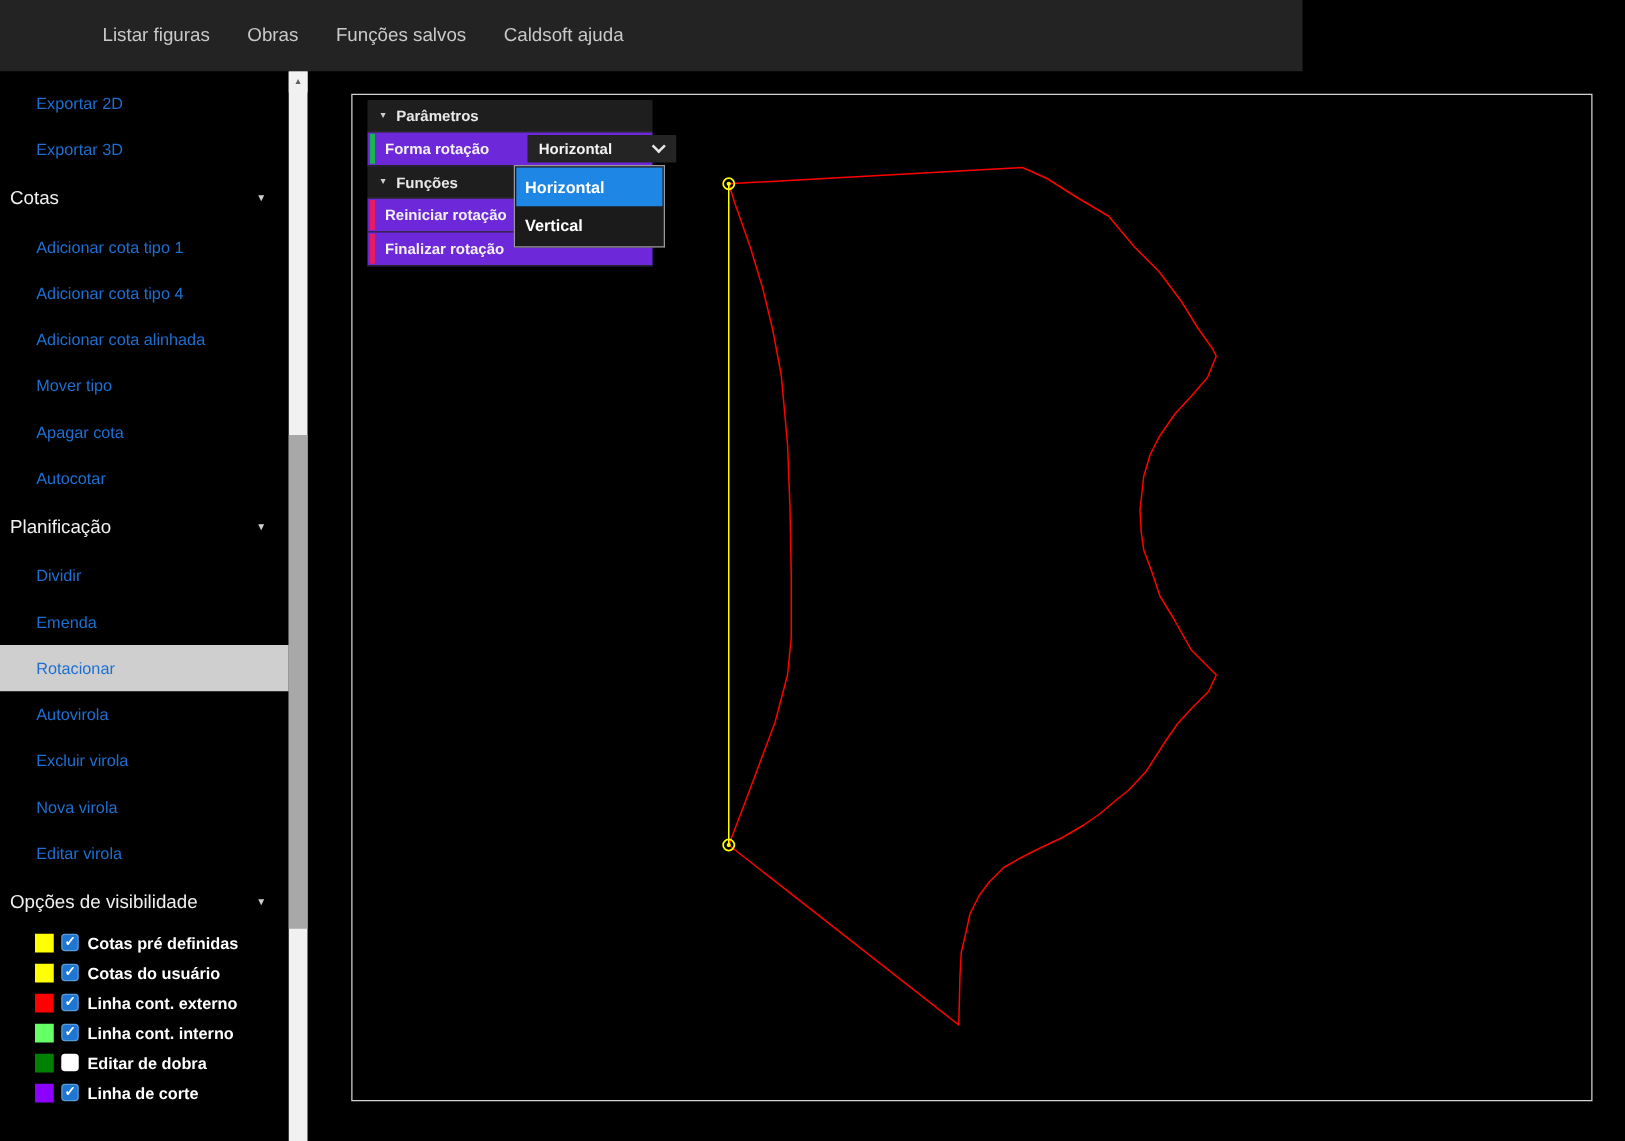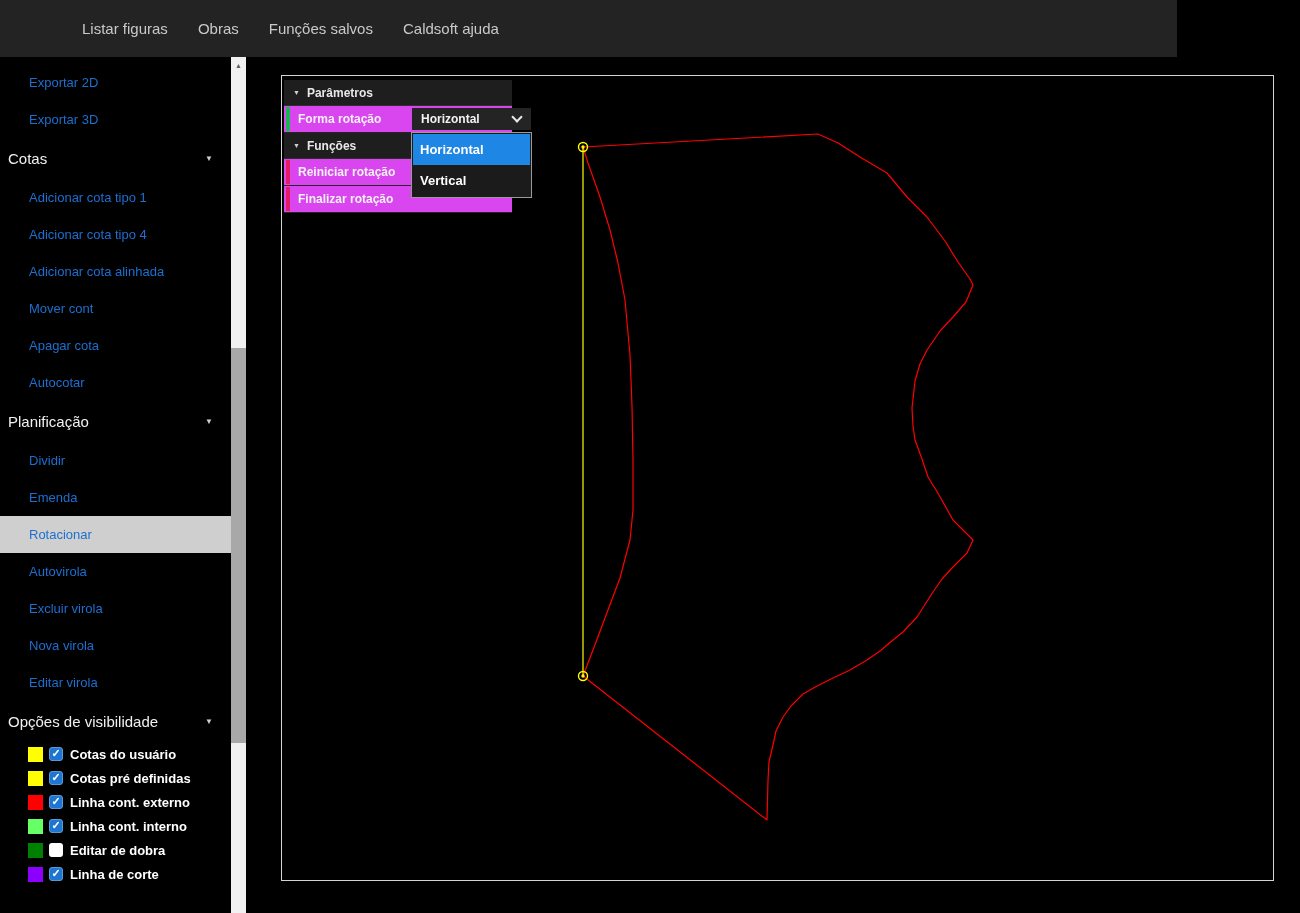--- a/index.html
+++ b/index.html
@@ -1,20 +1,20 @@
 <!DOCTYPE html>
 <html style="--nav-bg: #232323; --nav-text: #c9c9c9; --link-blue: #1d6fd1; --selected-item-bg: #cfcfcf; --accent-green: #19b552; --accent-pink: #e31c63; --accent-blue: #1e86e5; --checkbox-blue: #1f76d2; --outline-red: #ff0000; --axis-yellow: #ffff00; --canvas-border: #d4d4d4;"><head>
 <meta charset="utf-8">
 <style>
   * { margin:0; padding:0; box-sizing:border-box; }
   html,body { width:1300px; height:913px; overflow:hidden; background:#000; font-family:"Liberation Sans", sans-serif; }
 
   
   .topnav {
-    position:absolute; left:0; top:0; width:1177px; height:57px;
+    position:absolute; left:0; top:0; width:1042px; height:57px;
     background:var(--nav-bg); display:flex; align-items:center;
     padding-left:82px; gap:30px; z-index:10;
   }
   .nav-item { color:var(--nav-text); font-size:15px; cursor:pointer; white-space:nowrap; }
 
   
   .sidebar {
     position:absolute; left:0; top:57px; width:231px; height:903px;
     background:#000; overflow:hidden;
   }
@@ -57,29 +57,29 @@
   }
 
   
   .canvas {
     position:absolute; left:281px; top:75px; width:993px; height:806px;
     background:#000; border:1px solid var(--canvas-border);
   }
   .canvas svg { position:absolute; left:0; top:0; }
 
   
-  .panel { position:absolute; left:2px; top:4px; width:228px; z-index:4; }
+  .panel { position:absolute; left:12px; top:4px; width:228px; z-index:4; }
   .p-header {
     height:26px; background:#1e1e1e; display:flex; align-items:center;
     padding-left:9px; color:#e8e8e8; font-size:12px; font-weight:bold;
     border-bottom:1px solid #2e2e2e; cursor:pointer;
   }
   .p-header .p-caret { font-size:7px; margin-right:7px; color:#cfcfcf; }
   .p-row {
-    height:27px; background:#d946ef; position:relative; display:flex; align-items:center;
+    height:27px; background:#6d28d9; position:relative; display:flex; align-items:center;
     padding-left:14px; color:#f2f2f2; font-size:12px; font-weight:bold;
     border-bottom:1px solid #262626;
   }
   .p-row .p-bar { position:absolute; left:2px; top:1px; bottom:1px; width:4px; }
   .p-bar.green { background:var(--accent-green); }
   .p-bar.pink  { background:var(--accent-pink); }
   .p-row.clickable { cursor:pointer; }
 
   .p-select {
     position:absolute; left:128px; top:2px; width:119px; height:22px;
@@ -118,47 +118,47 @@
   <div id="sidebar-items">
       <div class="sb-link">Exportar 2D</div>
       <div class="sb-link">Exportar 3D</div>
       <div class="sb-header">
         <span>Cotas</span>
         <span class="sb-caret">▼</span>
       </div>
       <div class="sb-link">Adicionar cota tipo 1</div>
       <div class="sb-link">Adicionar cota tipo 4</div>
       <div class="sb-link">Adicionar cota alinhada</div>
-      <div class="sb-link">Mover cont</div>
+      <div class="sb-link">Mover tipo</div>
       <div class="sb-link">Apagar cota</div>
       <div class="sb-link">Autocotar</div>
       <div class="sb-header">
         <span>Planificação</span>
         <span class="sb-caret">▼</span>
       </div>
       <div class="sb-link">Dividir</div>
       <div class="sb-link">Emenda</div>
       <div class="sb-link selected">Rotacionar</div>
       <div class="sb-link">Autovirola</div>
       <div class="sb-link">Excluir virola</div>
       <div class="sb-link">Nova virola</div>
       <div class="sb-link">Editar virola</div>
       <div class="sb-header">
         <span>Opções de visibilidade</span>
         <span class="sb-caret">▼</span>
       </div>
       <div class="sb-toggle">
         <span class="sb-swatch" style="background: rgb(255, 255, 0);"></span>
         <span class="sb-check checked"></span>
+        <span class="sb-toggle-label">Cotas pré definidas</span>
+      </div>
+      <div class="sb-toggle">
+        <span class="sb-swatch" style="background: rgb(255, 255, 0);"></span>
+        <span class="sb-check checked"></span>
         <span class="sb-toggle-label">Cotas do usuário</span>
-      </div>
-      <div class="sb-toggle">
-        <span class="sb-swatch" style="background: rgb(255, 255, 0);"></span>
-        <span class="sb-check checked"></span>
-        <span class="sb-toggle-label">Cotas pré definidas</span>
       </div>
       <div class="sb-toggle">
         <span class="sb-swatch" style="background: rgb(255, 0, 0);"></span>
         <span class="sb-check checked"></span>
         <span class="sb-toggle-label">Linha cont. externo</span>
       </div>
       <div class="sb-toggle">
         <span class="sb-swatch" style="background: rgb(102, 255, 102);"></span>
         <span class="sb-check checked"></span>
         <span class="sb-toggle-label">Linha cont. interno</span>

